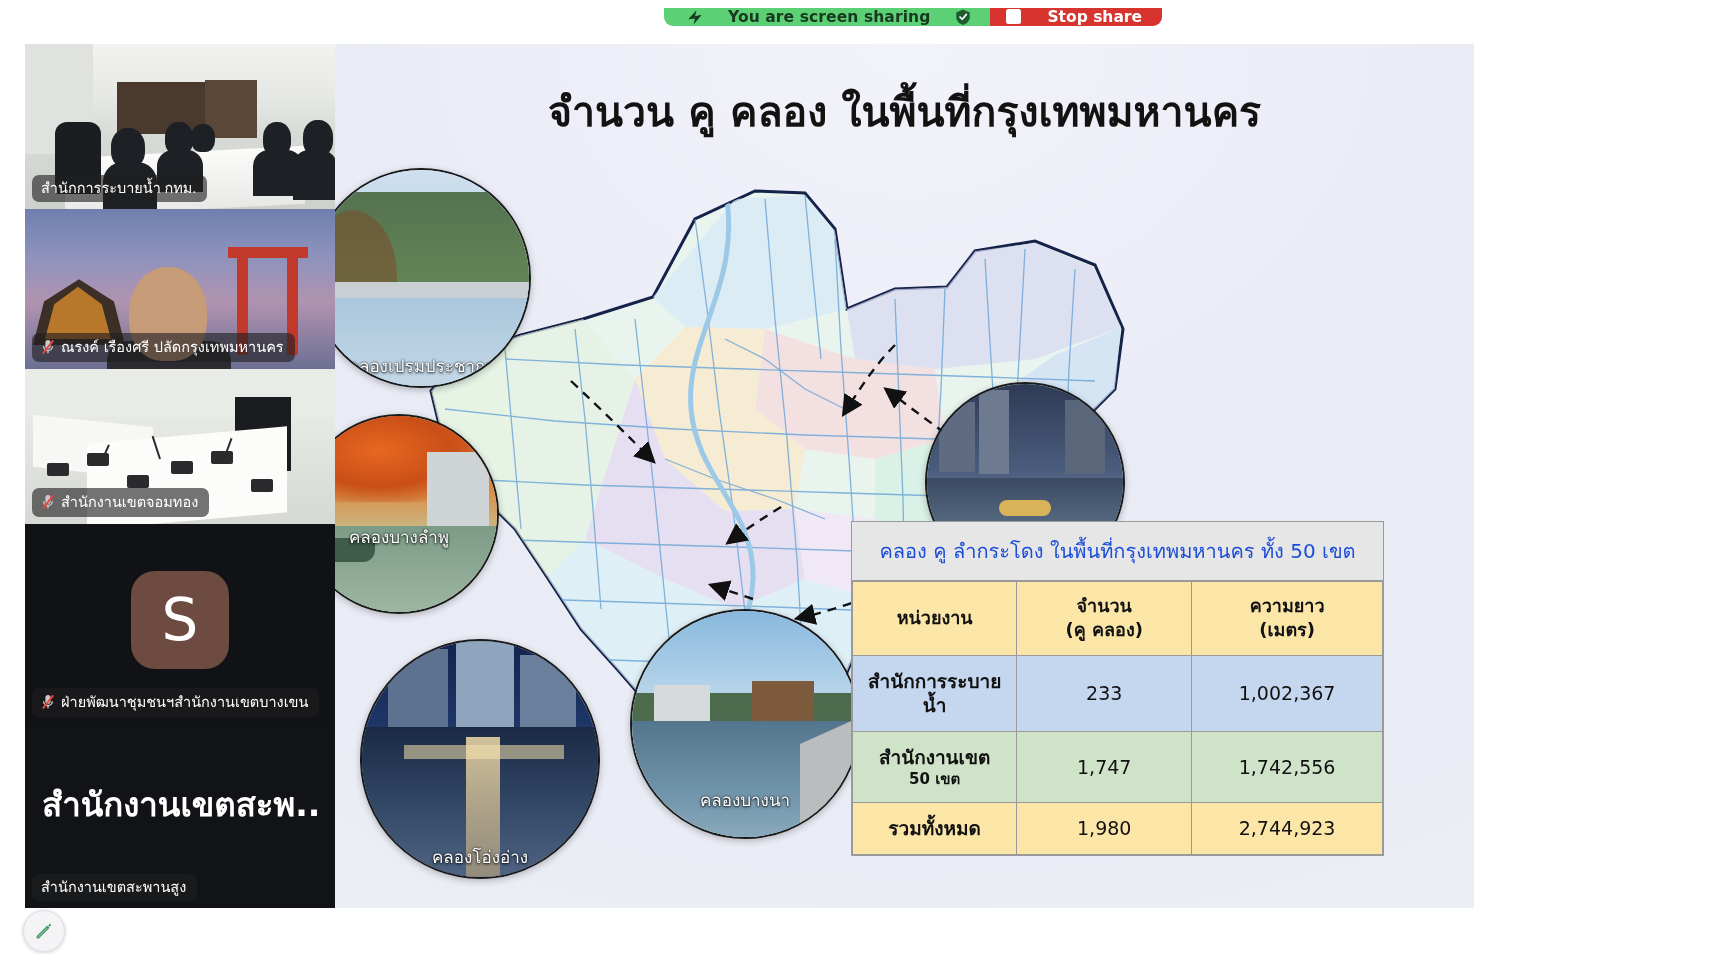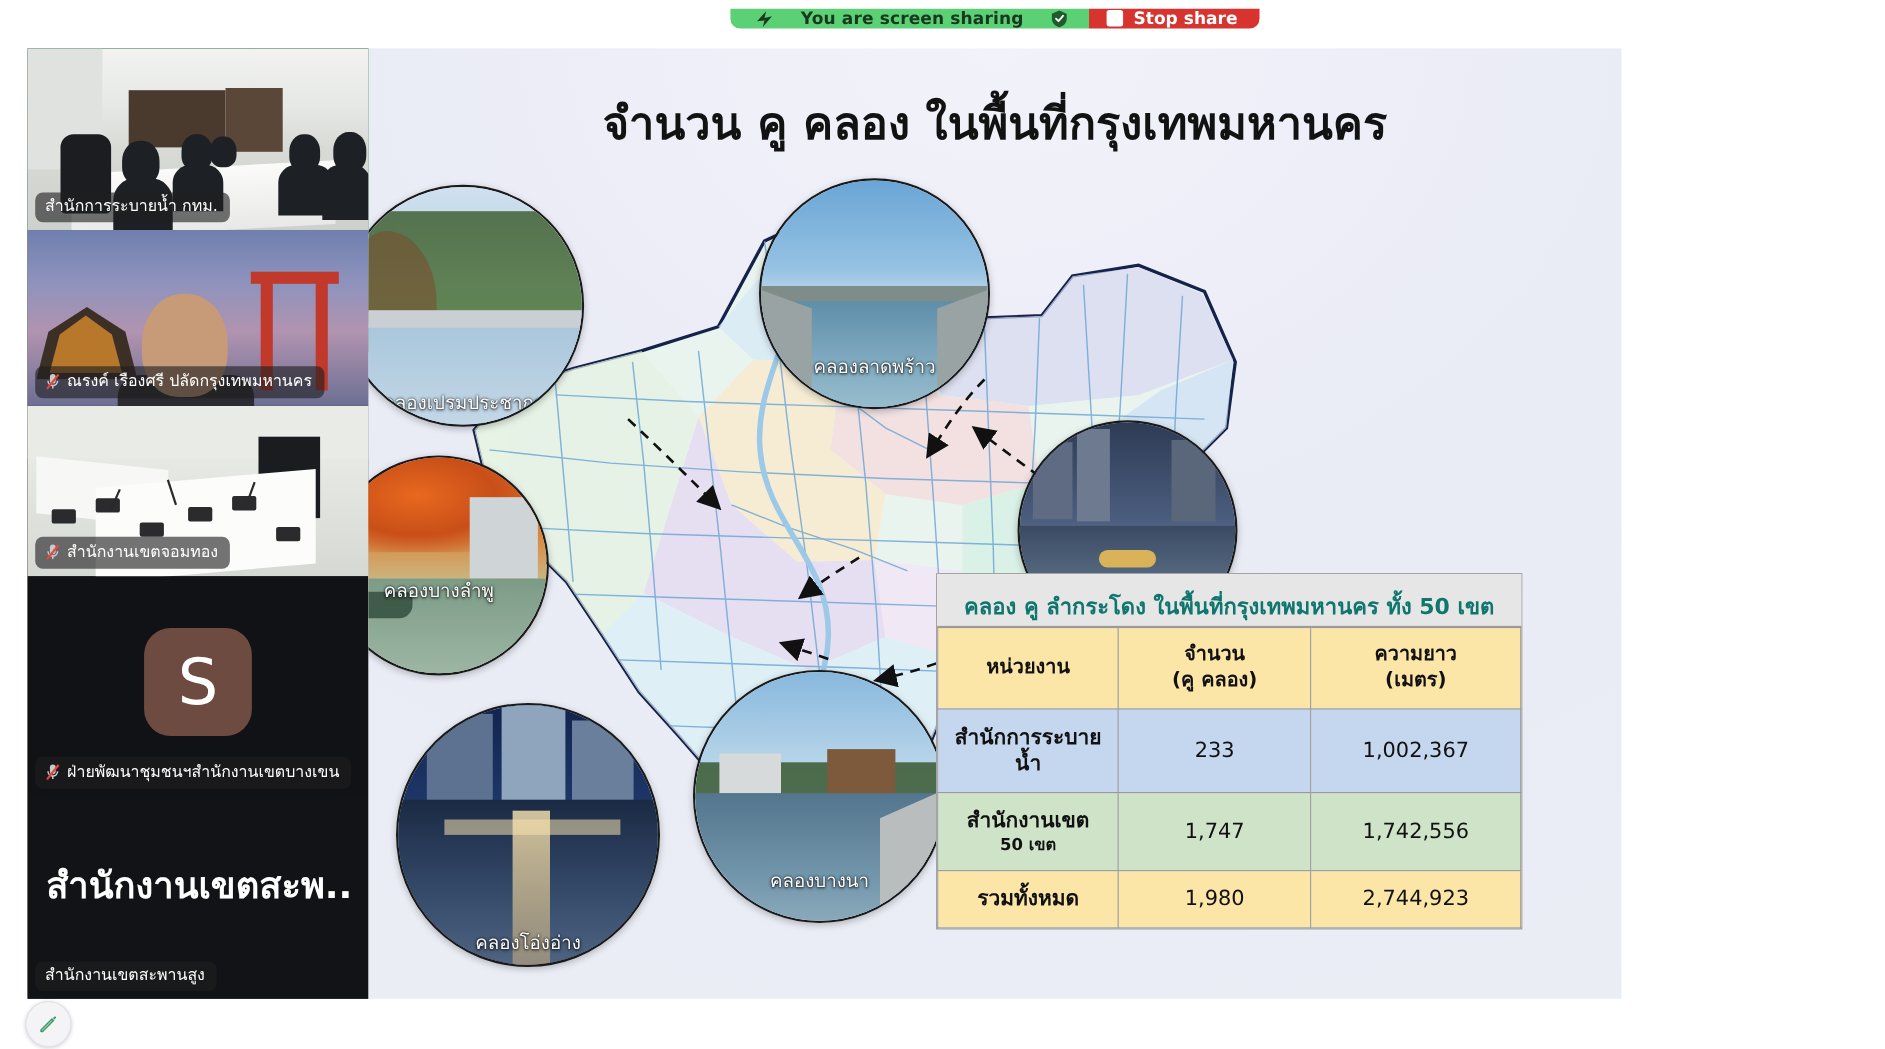--- a/index.html
+++ b/index.html
@@ -21,36 +21,36 @@
     background: #5bd075; display: flex; align-items: center;
     padding: 0 18px 0 22px; gap: 24px;
     border-bottom-left-radius: 9px; border-bottom-right-radius: 0;
   }
   .share-green .label {
     font-size: 15.5px; font-weight: bold; color: #18391f; letter-spacing: .1px;
     white-space: nowrap;
   }
   .share-icon { width: 18px; height: 18px; display:block; }
   .share-red {
-    background: #d7332f; display: flex; align-items: center; gap: 9px;
+    background: #d7332f; display: flex; align-items: center; gap: 26px;
     padding: 0 20px 0 16px;
     border-bottom-right-radius: 9px;
   }
   .share-red .label { font-size: 15.5px; font-weight: bold; color: #fff; white-space: nowrap; }
   .stop-square { width: 15px; height: 15px; background: #ffffff; border-radius: 2.5px; }
 
   
   #filmstrip {
     position: absolute; left: 25px; top: 44px;
     width: 310px; height: 864px;
     background: #16181b;
     overflow: hidden;
   }
   .tile { position: relative; width: 310px; overflow: hidden; }
-  .tile.active { outline: 3px solid #62d98a; outline-offset: -3px; z-index: 5; }
+  .tile.active { outline: 3px solid #62d98a; outline-offset: -3px; z-index: 5; font-family: Liberation Serif, serif; }
   .tile-name {
     position: absolute; left: 7px; bottom: 7px;
     display: flex; align-items: center; gap: 6px;
     background: rgba(30,30,32,.62);
     color: #fff; font-size: 14.5px; line-height: 1;
     padding: 6px 11px 7px 9px; border-radius: 7px;
     max-width: 295px; white-space: nowrap; overflow: hidden;
   }
   .mic-muted { width: 14px; height: 16px; flex: 0 0 auto; display:block; }
 
@@ -153,22 +153,22 @@
   .c-bank { position:absolute; }
 
   
   #data-table {
     position:absolute; left:516px; top:477px; width:533px;
     border:1.5px solid #9a9a9a; background:#fff;
     font-size:17px;
   }
   #data-table .title-row {
     background:#e6e6e6; border-bottom:1.5px solid #9a9a9a;
-    text-align:center; font-weight:bold; font-size:20px; color:#0f766e;
-    padding:13px 6px 2px;
+    text-align:center; font-weight:normal; font-size:20px; color:#1d4ed8;
+    padding:13px 6px 13px;
   }
   #data-table table { width:100%; border-collapse:collapse; }
   #data-table th, #data-table td {
     border:1px solid #9a9a9a; text-align:center; color:#111;
   }
   #data-table th { background:#fbe6a8; font-weight:bold; padding:12px 4px; line-height:1.35; font-size:18px;}
   #data-table td { padding:13px 4px; font-size:19px; line-height:1.3; }
   .row-blue  td { background:#c5d7ef; }
   .row-green td { background:#cfe3c8; }
   .row-tan   td { background:#fbe6a8; font-weight:normal; }
@@ -371,28 +371,20 @@
 
     <div class="photo-circle" style="left:-24px; top:124px; width:220px; height:220px;">
       <div class="c-sky" style="background:linear-gradient(180deg,#cfe0ef 0%,#b9d3e6 38%,#9fc2da 52%,#8fb6d3 100%);"></div>
       <div style="position:absolute;left:0;top:22px;width:100%;height:92px;background:linear-gradient(180deg,#3f5f33,#567a3f);opacity:.85;"></div>
       <div style="position:absolute;left:8px;top:40px;width:76px;height:110px;background:#7a4a2a;opacity:.55;border-radius:40% 60% 20% 20%;"></div>
       <div class="c-water" style="height:92px;background:linear-gradient(180deg,#a9c6dc,#c3d7e6);"></div>
       <div class="c-bank" style="left:0;top:112px;width:100%;height:16px;background:#c9cfd3;"></div>
       <div class="cap">คลองเปรมประชากร</div>
     </div>
 
-    <div class="photo-circle" style="left:355px; top:118px; width:210px; height:210px;">
-      <div class="c-sky" style="background:linear-gradient(180deg,#6aa5d6 0%,#97c3e3 40%,#cfe0ee 56%,#8fb2cb 100%);"></div>
-      <div style="position:absolute;left:0;top:96px;width:100%;height:18px;background:#7f8d8a;"></div>
-      <div class="c-water" style="height:96px;background:linear-gradient(180deg,#5f8ea9,#7fa9bf 55%,#97bdcd);"></div>
-      <div style="position:absolute;left:0;top:108px;width:46px;height:102px;background:#9aa3a3;transform:skewY(20deg);"></div>
-      <div style="position:absolute;right:0;top:108px;width:46px;height:102px;background:#9aa3a3;transform:skewY(-20deg);"></div>
-      <div class="cap" style="bottom:24px;">คลองลาดพร้าว</div>
-    </div>
 
     <div class="photo-circle" style="left:590px; top:338px; width:200px; height:200px;">
       <div class="c-sky" style="background:linear-gradient(180deg,#2e3b55 0%,#4b5d7e 45%,#6b7a96 60%,#2a3245 100%);"></div>
       <div style="position:absolute;left:12px;top:18px;width:36px;height:70px;background:#5e6b82;"></div>
       <div style="position:absolute;left:52px;top:6px;width:30px;height:84px;background:#6e7a90;"></div>
       <div style="position:absolute;right:18px;top:16px;width:40px;height:74px;background:#5a6679;"></div>
       <div class="c-water" style="height:102px;background:linear-gradient(180deg,#3b4a63,#5c7389 60%,#7a8fa4);"></div>
       <div style="position:absolute;left:72px;top:116px;width:52px;height:16px;background:#d9b25a;border-radius:10px;"></div>
       <div class="cap" style="bottom:28px;">คลองแสนแสบ</div>
     </div>

